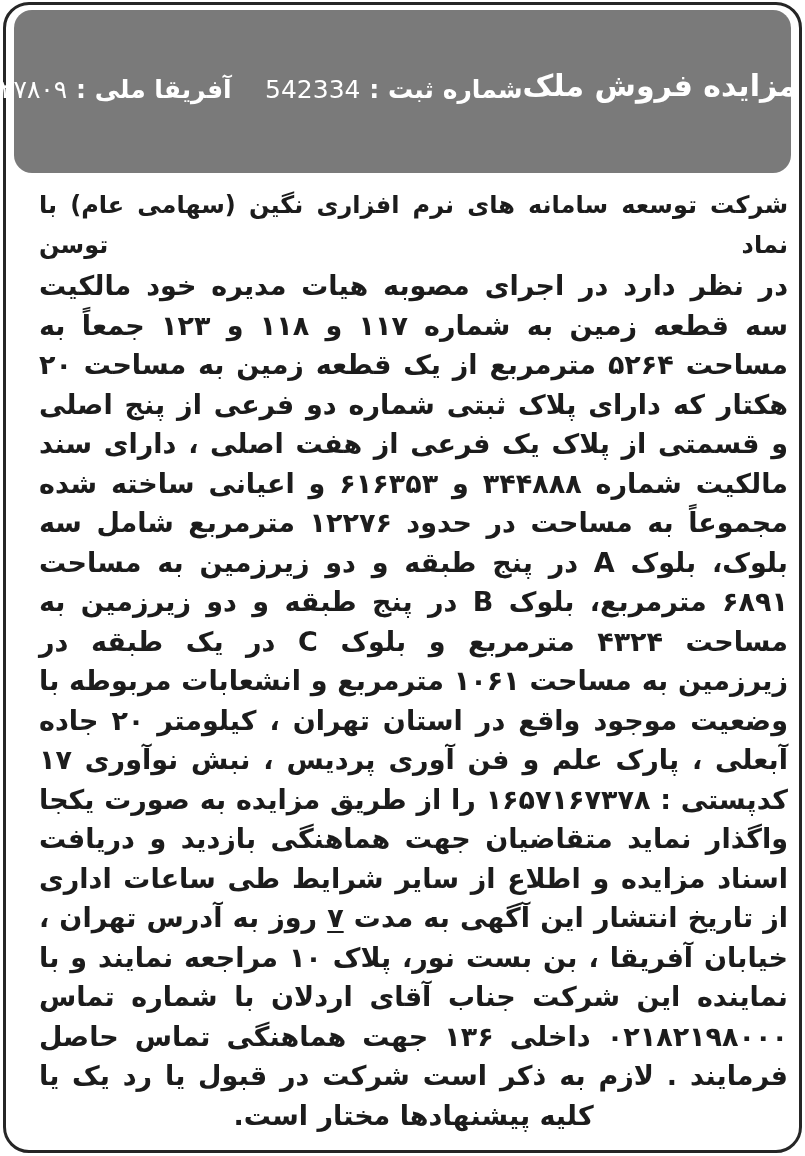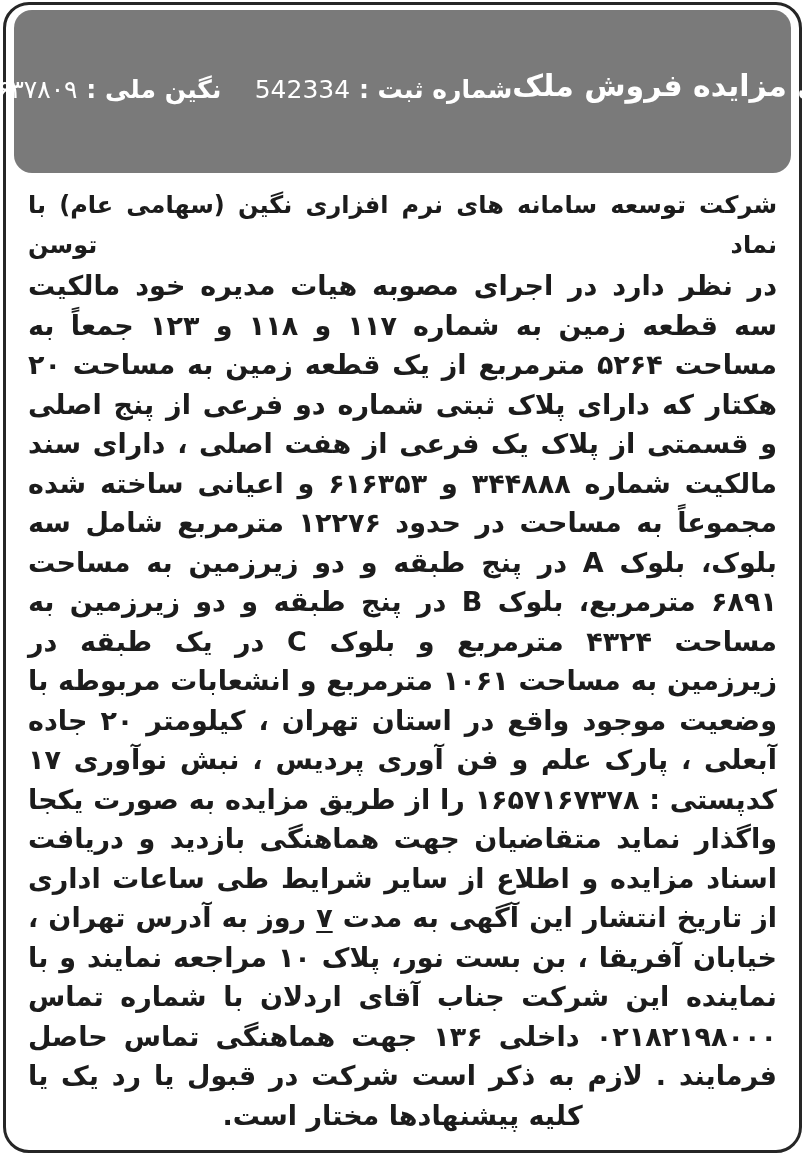--- a/index.html
+++ b/index.html
@@ -58,21 +58,21 @@
     color: #ffffff;
   }
   .header-line.l1 { font-size: 30px; margin-bottom: 7px; }
   .header-line.l2 { font-size: 27px; margin-bottom: 6px; }
   .header-line.l3 { font-size: 25px; }
   .header-line.l3 .gap { display: inline-block; width: 16px; }
 
   
   .body-block {
     position: absolute;
-    left: 28px;
+    left: 39px;
     top: 186px;
     width: 749px;
     direction: rtl;
     text-align: justify;
     text-align-last: justify;
     color: #1c1c1c;
   }
   .para {
     font-size: 27px;
     line-height: 39.5px;
@@ -106,21 +106,21 @@
 <div id="page">
 
   <div id="page-frame"></div>
 
   <div class="header-band">
     <div class="header-line l1">آگهی مزایده فروش ملک</div>
     <div class="header-line l3">
       <span>شماره ثبت :</span>
       <span class="num">542334</span>
       <span class="gap"></span>
-      <span>نگین ملی :</span>
+      <span>آفریقا ملی :</span>
       <span class="num">۱۰۱۰۳۶۳۷۸۰۹</span>
     </div>
   </div>
 
   <div class="body-block">
     <p class="para lead">شرکت توسعه سامانه های نرم افزاری نگین (سهامی عام) با نماد توسن</p>
     <p class="para tail kashida">در نظر دارد در اجرای مصوبه هیات مدیره خود مالکیت سه قطعه زمین به شماره ۱۱۷ و ۱۱۸ و ۱۲۳ جمعاً به مساحت ۵۲۶۴ مترمربع از یک قطعه زمین به مساحت ۲۰ هکتار که دارای پلاک ثبتی شماره دو فرعی از پنج اصلی و قسمتی از پلاک یک فرعی از هفت اصلی ، دارای سند مالکیت شماره ۳۴۴۸۸۸ و ۶۱۶۳۵۳ و اعیانی ساخته شده مجموعاً به مساحت در حدود ۱۲۲۷۶ مترمربع شامل سه بلوک، بلوک  A در پنج طبقه و دو زیرزمین به مساحت ۶۸۹۱ مترمربع، بلوک B در پنج طبقه و دو زیرزمین به مساحت ۴۳۲۴ مترمربع و بلوک  C در یک طبقه در زیرزمین به مساحت ۱۰۶۱ مترمربع و انشعابات مربوطه با وضعیت موجود واقع در استان تهران ، کیلومتر ۲۰ جاده آبعلی ، پارک علم و فن آوری پردیس ، نبش نوآوری ۱۷ کدپستی : ۱۶۵۷۱۶۷۳۷۸  را از طریق مزایده به صورت یکجا واگذار نماید متقاضیان جهت هماهنگی بازدید و دریافت اسناد مزایده و اطلاع از سایر شرایط طی ساعات اداری از تاریخ انتشار این آگهی به مدت <span class="underlined">۷</span> روز  به آدرس تهران ، خیابان آفریقا ، بن بست نور، پلاک ۱۰ مراجعه نمایند و با نماینده این شرکت جناب آقای اردلان  با شماره تماس ۰۲۱۸۲۱۹۸۰۰۰ داخلی ۱۳۶ جهت هماهنگی تماس حاصل فرمایند . لازم به ذکر است  شرکت در قبول یا رد یک یا کلیه پیشنهادها مختار است.</p>
   </div>
 
 </div>

